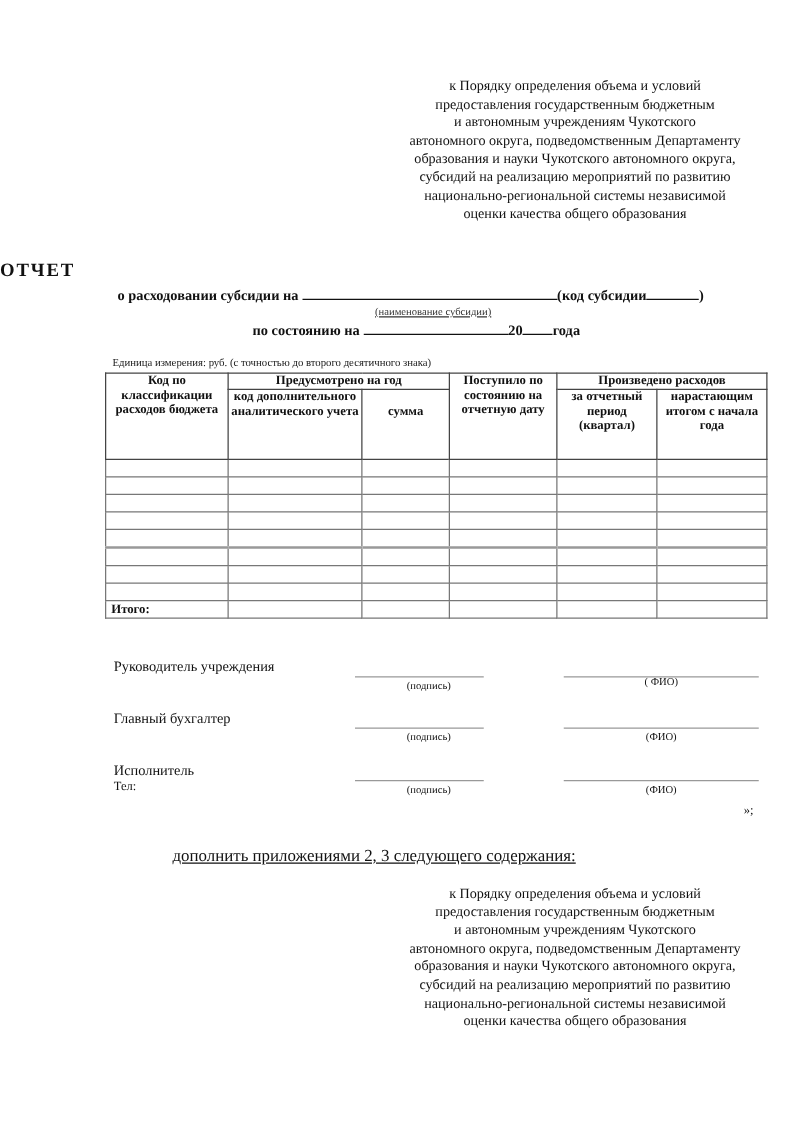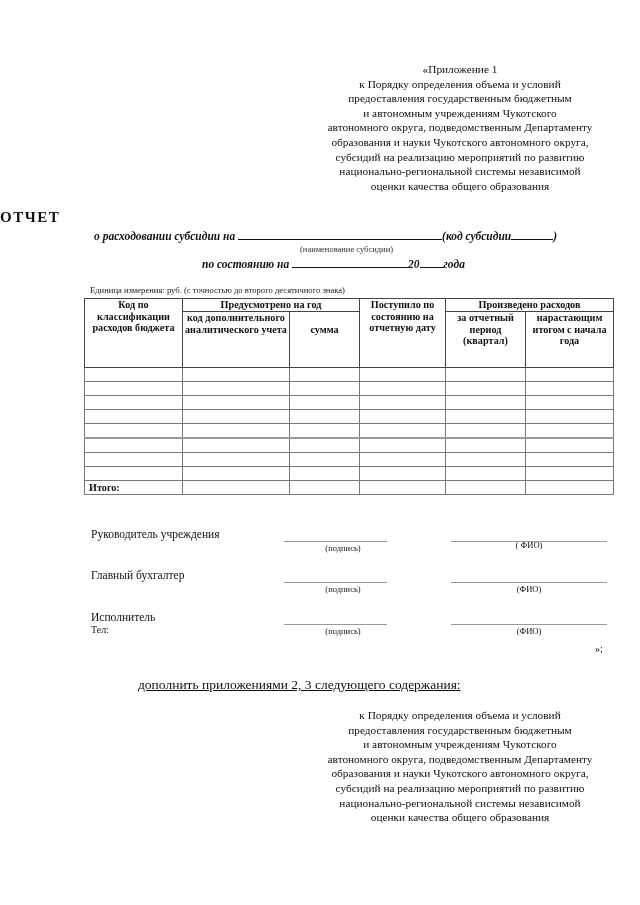--- a/index.html
+++ b/index.html
@@ -4,42 +4,41 @@
 <style>
   html, body { margin:0; padding:0; background:#ffffff; }
   body { width:640px; height:905px; position:relative; overflow:hidden;
          font-family:"Liberation Serif", "DejaVu Serif", serif; color:#111; }
   .abs { position:absolute; }
   .appendix { position:absolute; left:290px; width:340px; text-align:center;
               font-size:11.3px; line-height:14.6px; }
   .appendix div { white-space:nowrap; }
   .title { left:0; width:572px; text-align:left; top:209px; font-weight:bold;
            font-size:15px; letter-spacing:1.5px; }
-  .line1 { top:229px; left:94px; font-weight:bold; font-size:11.5px; white-space:nowrap;font-style:italic; }
+  .line1 { top:229px; left:94px; font-weight:bold; font-size:11.5px; white-space:nowrap; }
   .blank { display:inline-block; border-bottom:1px solid #111; height:10px; vertical-align:baseline; }
-  .hint { font-size:8.5px; color:#333; }
+  .hint { font-size:8.5px; color:#333;text-decoration:underline; }
   .unit { top:285px; left:90px; font-size:8.6px; white-space:nowrap; color:#222; }
   table.rep { position:absolute; left:84px; top:298px; width:529px; border-collapse:collapse;
               font-size:10.2px; font-weight:bold; table-layout:fixed; }
   table.rep td { border:1px solid #444; padding:0; text-align:center; vertical-align:top;
                  line-height:11.6px; }
   table.rep tr.body td { height:13px; border-color:#777; }
   table.rep tr.body.thick td { border-top:2px solid #999; }
   table.rep td.total { text-align:left; padding-left:4px; vertical-align:middle; border-color:#444; }
   .sig-label { position:absolute; left:91px; font-size:11.5px; white-space:nowrap; }
   .sig-line { position:absolute; height:0; border-top:1px solid #999; }
   .sig-hint { position:absolute; font-size:8.5px; text-align:center; white-space:nowrap; }
   .append-text { position:absolute; left:138px; top:677px; font-size:13.5px; white-space:nowrap;
                  font-family:"Liberation Serif", serif;text-decoration:underline; }
 </style>
 </head>
 <body>
 
 <div class="appendix" style="top:62px;">
-  <div>«Приложение 1</div>
   <div>к Порядку определения объема и условий</div>
   <div>предоставления государственным бюджетным</div>
   <div>и автономным учреждениям Чукотского</div>
   <div>автономного округа, подведомственным Департаменту</div>
   <div>образования и науки Чукотского автономного округа,</div>
   <div>субсидий на реализацию мероприятий по развитию</div>
   <div>национально-региональной системы независимой</div>
   <div>оценки качества общего образования</div>
 </div>
 

